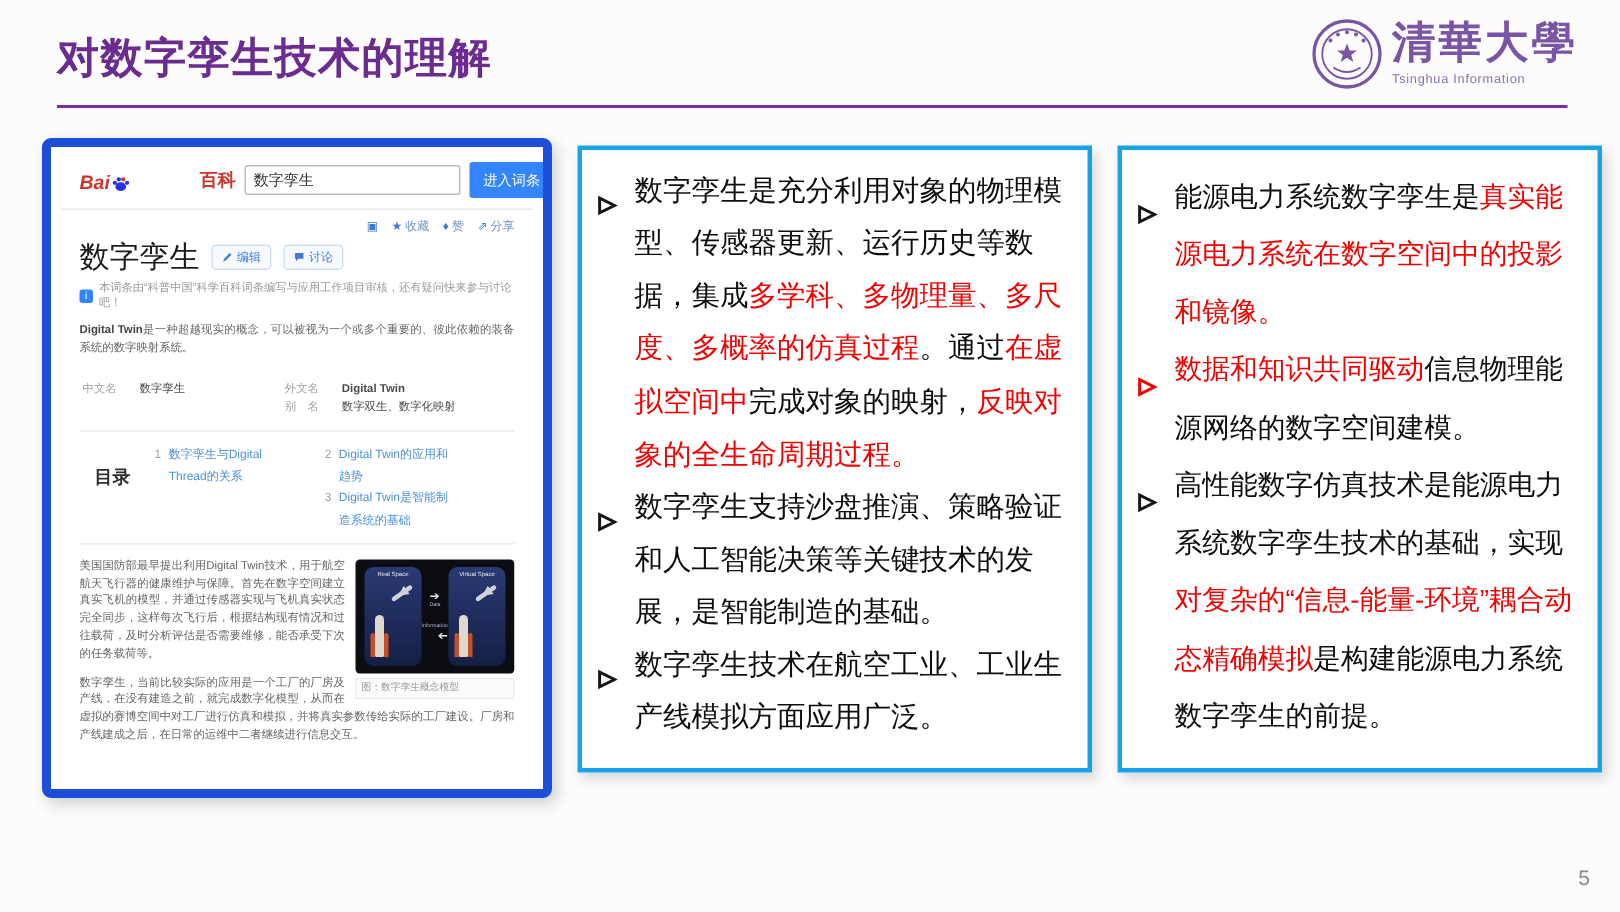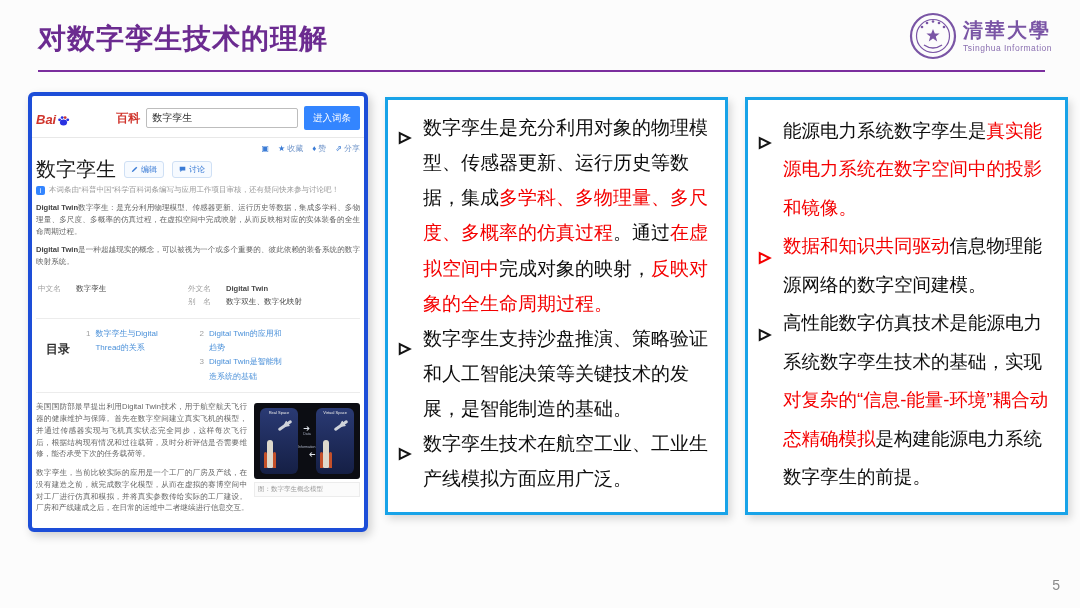--- a/index.html
+++ b/index.html
@@ -12,30 +12,30 @@
   .slide-title{
     position:absolute;left:38px;top:20px;
     font-size:28px;font-weight:bold;color:#6B2B90;letter-spacing:1px;
   }
   .title-underline{
     position:absolute;left:38px;top:70px;width:1007px;height:2px;background:#7B2F9E;
   }
   .uni-logo{position:absolute;right:28px;top:12px;display:flex;align-items:center;gap:6px;}
   .uni-logo .emblem{width:48px;height:48px;}
   .uni-logo .names{display:flex;flex-direction:column;line-height:1;}
-  .uni-logo .zh{font-family:"Liberation Serif","DejaVu Serif",serif;font-size:20px;font-weight:bold;color:#7A55A5;letter-spacing:2px;}
+  .uni-logo .zh{font-family:"Liberation Serif","DejaVu Serif",serif;font-size:29px;font-weight:bold;color:#7A55A5;letter-spacing:2px;}
   .uni-logo .en{font-size:8.5px;color:#8a6fb0;margin-top:4px;letter-spacing:.5px;}
   .page-number{position:absolute;right:20px;bottom:15px;font-size:14px;color:#8a8a8a;}
 
   
   .baike-card{
     position:absolute;left:28px;top:92px;width:340px;height:440px;
-    background:#fff;border:4px solid #1d4ed8;border-radius:6px;
+    background:#fff;border:6px solid #1d4ed8;border-radius:6px;
     box-shadow:3px 4px 10px rgba(0,0,0,.18);
-    padding:10px 4px;box-sizing:border-box;overflow:hidden;
+    padding:10px 19px;box-sizing:border-box;overflow:hidden;
   }
   .bk-topbar{display:flex;align-items:center;gap:6px;}
   .bk-brand{display:flex;align-items:flex-end;gap:1px;flex:0 0 auto;}
   .bk-bai{color:#d0342c;font-weight:bold;font-size:13px;font-style:italic;}
   .bk-ke{color:#d0342c;font-weight:bold;font-size:12px;margin-left:45px;}
   .bk-search{flex:1;height:20px;border:1px solid #bdbdbd;font-size:10px;color:#333;padding:0 5px;box-sizing:border-box;border-radius:2px;outline:none;background:#fff;}
   .bk-go{height:24px;border:none;background:#3385FF;color:#fff;font-size:9.5px;padding:0 9px;border-radius:2px;cursor:pointer;flex:0 0 auto;}
   .bk-hr{border-bottom:1px solid #e8e8e8;margin:7px -12px 0 -12px;}
   .bk-tools{display:flex;justify-content:flex-end;gap:9px;margin-top:5px;font-size:8px;color:#6f94c9;align-items:center;}
   .bk-tools .tool{display:flex;align-items:center;gap:2px;cursor:pointer;}
@@ -166,23 +166,20 @@
       <span>讨论</span>
     </span>
   </div>
 
   <div class="bk-notice">
     <span class="nicon">i</span>
     <span>本词条由“科普中国”科学百科词条编写与应用工作项目审核，还有疑问快来参与讨论吧！</span>
   </div>
 
   <div class="bk-para">
-    <b>Digital Twin</b><span>数字孪生：是充分利用物理模型、传感器更新、运行历史等数据，集成多学科、多物理量、多尺度、多概率的仿真过程，在虚拟空间中完成映射，从而反映相对应的实体装备的全生命周期过程。</span>
-  </div>
-  <div class="bk-para">
     <b>Digital Twin</b><span>是一种超越现实的概念，可以被视为一个或多个重要的、彼此依赖的装备系统的数字映射系统。</span>
   </div>
 
   <div class="bk-infobox">
     <div>
       <div class="bk-inforow">
         <span class="lbl">中文名</span>
         <span class="val">数字孪生</span>
       </div>
     </div>

